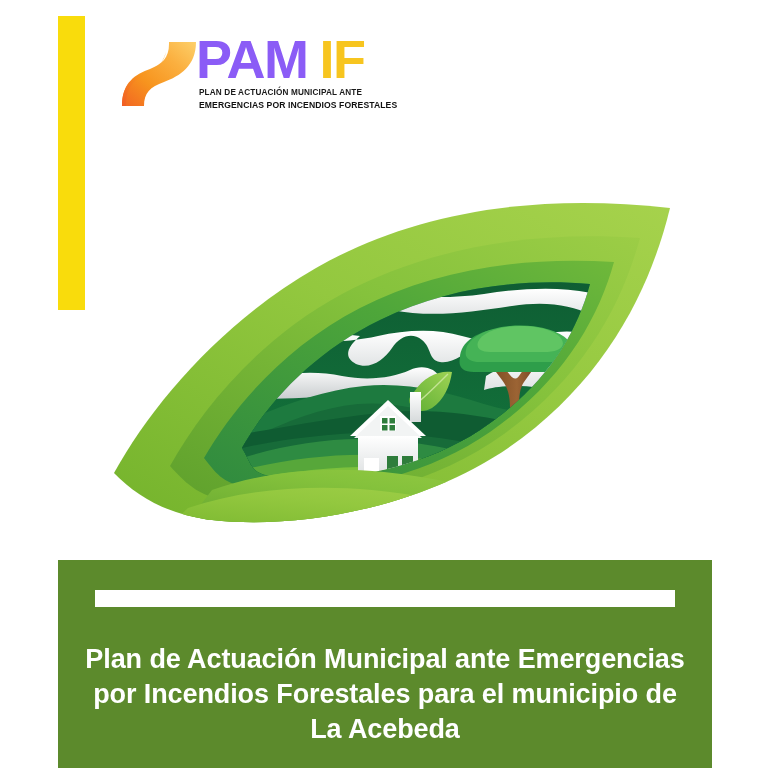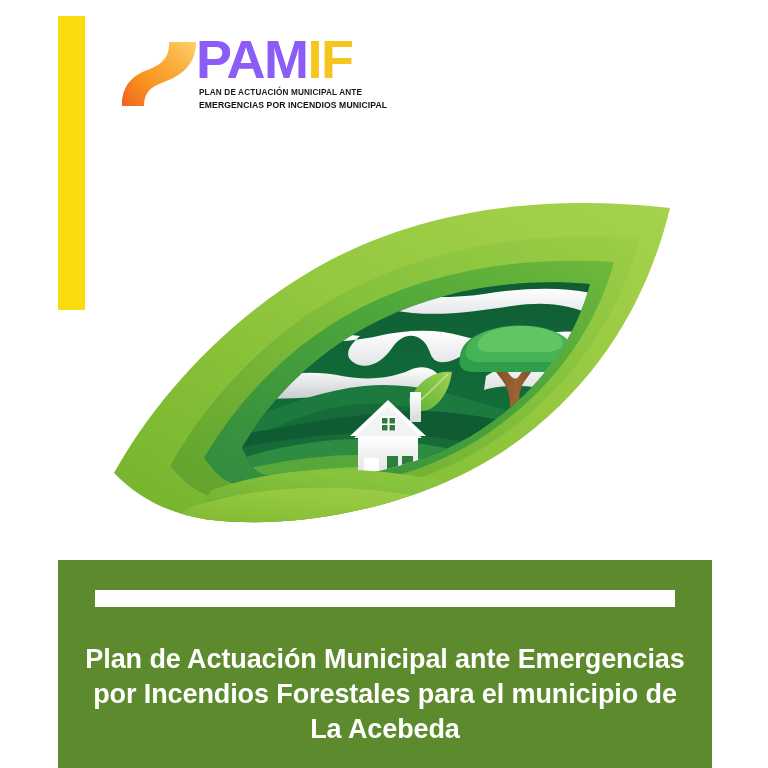--- a/index.html
+++ b/index.html
@@ -47,21 +47,21 @@
     position: absolute;
     left: 90px;
     top: 0px;
     font-size: 54px;
     font-weight: 800;
     letter-spacing: -1.5px;
     line-height: 58px;
     white-space: nowrap;
   }
   #logo-wordmark .pam { color: #8b5cf6; }
-  #logo-wordmark .if  { color: #f7c51f; }
+  #logo-wordmark .if  { color: #f7c51f; margin-left: 12px; }
   #logo-sub1 {
     position: absolute;
     left: 93px;
     top: 58px;
     font-size: 8.2px;
     font-weight: 700;
     letter-spacing: 0.15px;
     color: #1a1a1a;
     white-space: nowrap;
   }
@@ -143,21 +143,21 @@
         <path d="M16 70 C 16 46, 30 38, 44 33 C 56 28, 63 22, 63 8 L 63 6 L 90 6 C 90 30, 74 40, 58 46 C 44 51, 38 57, 38 70 Z" fill="url(#swooshGrad)"></path>
         <path d="M16 70 C 16 48, 28 40, 42 35 C 52 31, 58 26, 60 16 C 56 30, 46 36, 34 42 C 24 47, 20 57, 20 70 Z" fill="url(#swooshGrad2)" opacity="0.85"></path>
       </svg>
     </div>
 
     <div id="logo-wordmark">
       <span class="pam">PAM</span><span class="if">IF</span>
     </div>
 
     <div id="logo-sub1">PLAN DE ACTUACIÓN MUNICIPAL ANTE</div>
-    <div id="logo-sub2">EMERGENCIAS POR INCENDIOS MUNICIPAL</div>
+    <div id="logo-sub2">EMERGENCIAS POR INCENDIOS FORESTALES</div>
   </div>
 
   <div id="leaf-illustration">
     <svg viewBox="0 0 600 352" xmlns="http://www.w3.org/2000/svg">
       <defs>
         <clipPath id="leafClip">
           <path d="M22 283 C 60 214, 130 132, 224 78 C 318 24, 438 2, 578 18
                    C 560 92, 520 180, 430 248 C 340 316, 210 340, 120 330
                    C 78 325, 46 308, 22 283 Z"></path>
         </clipPath>

